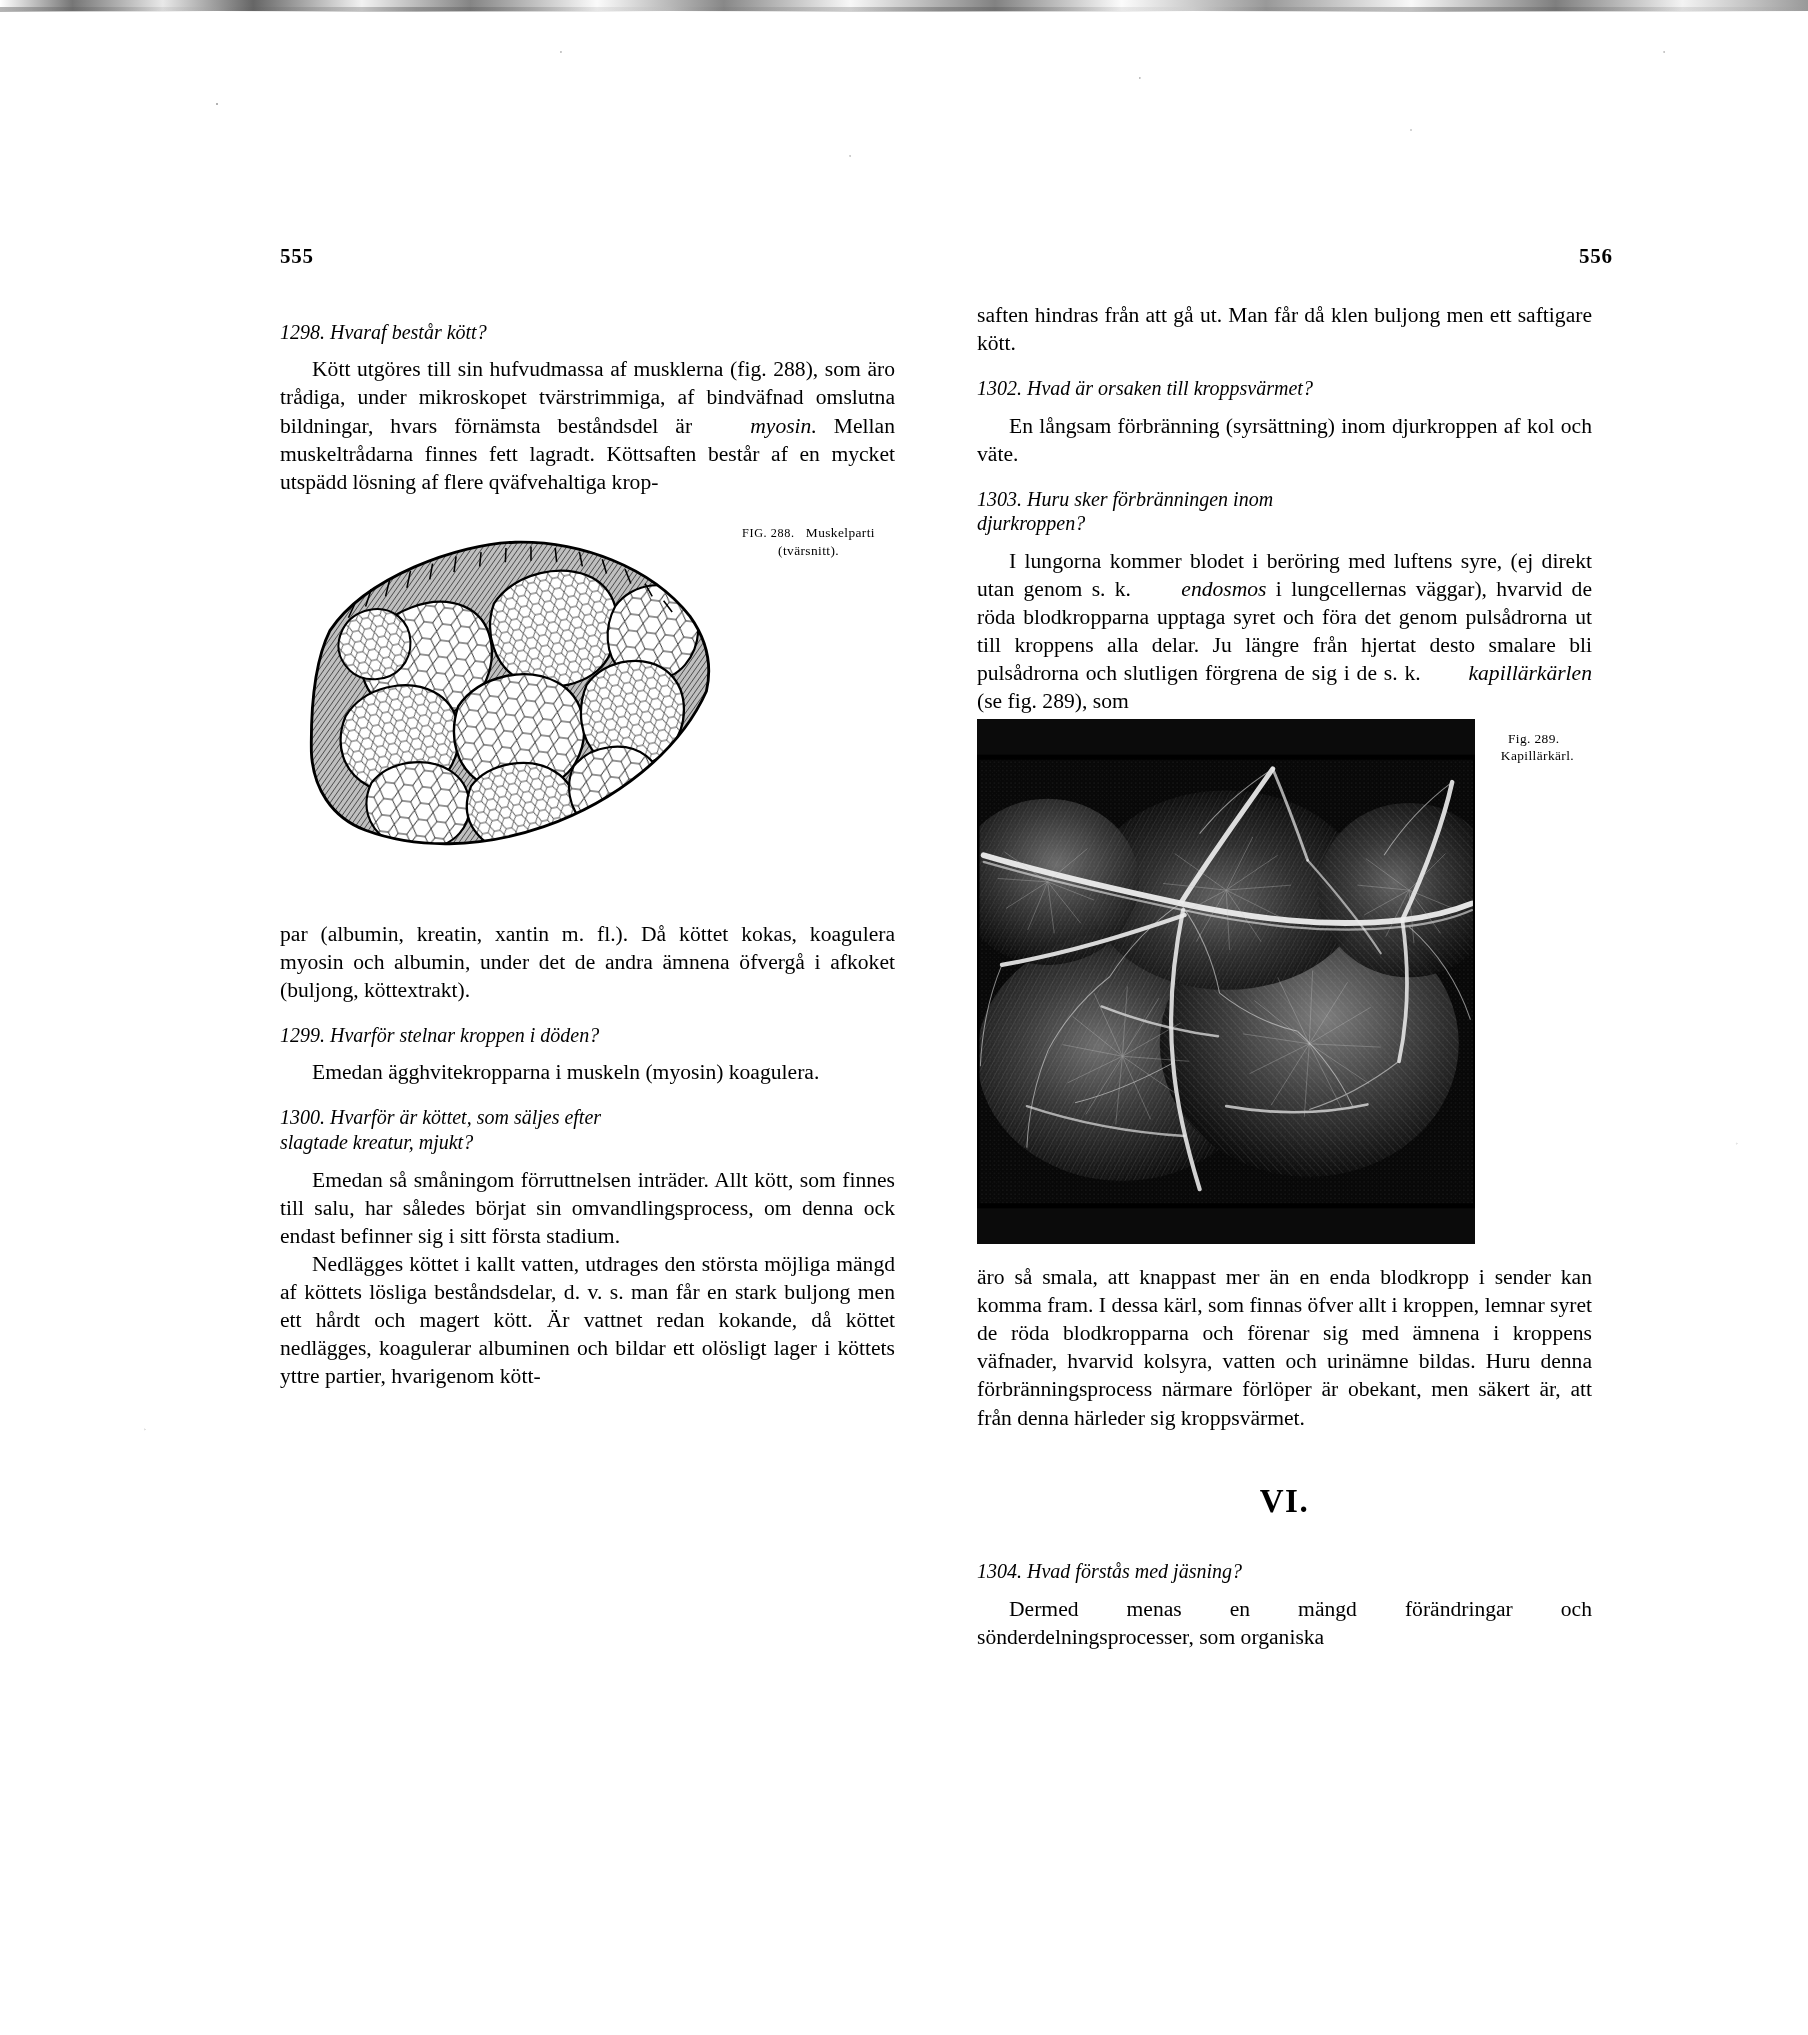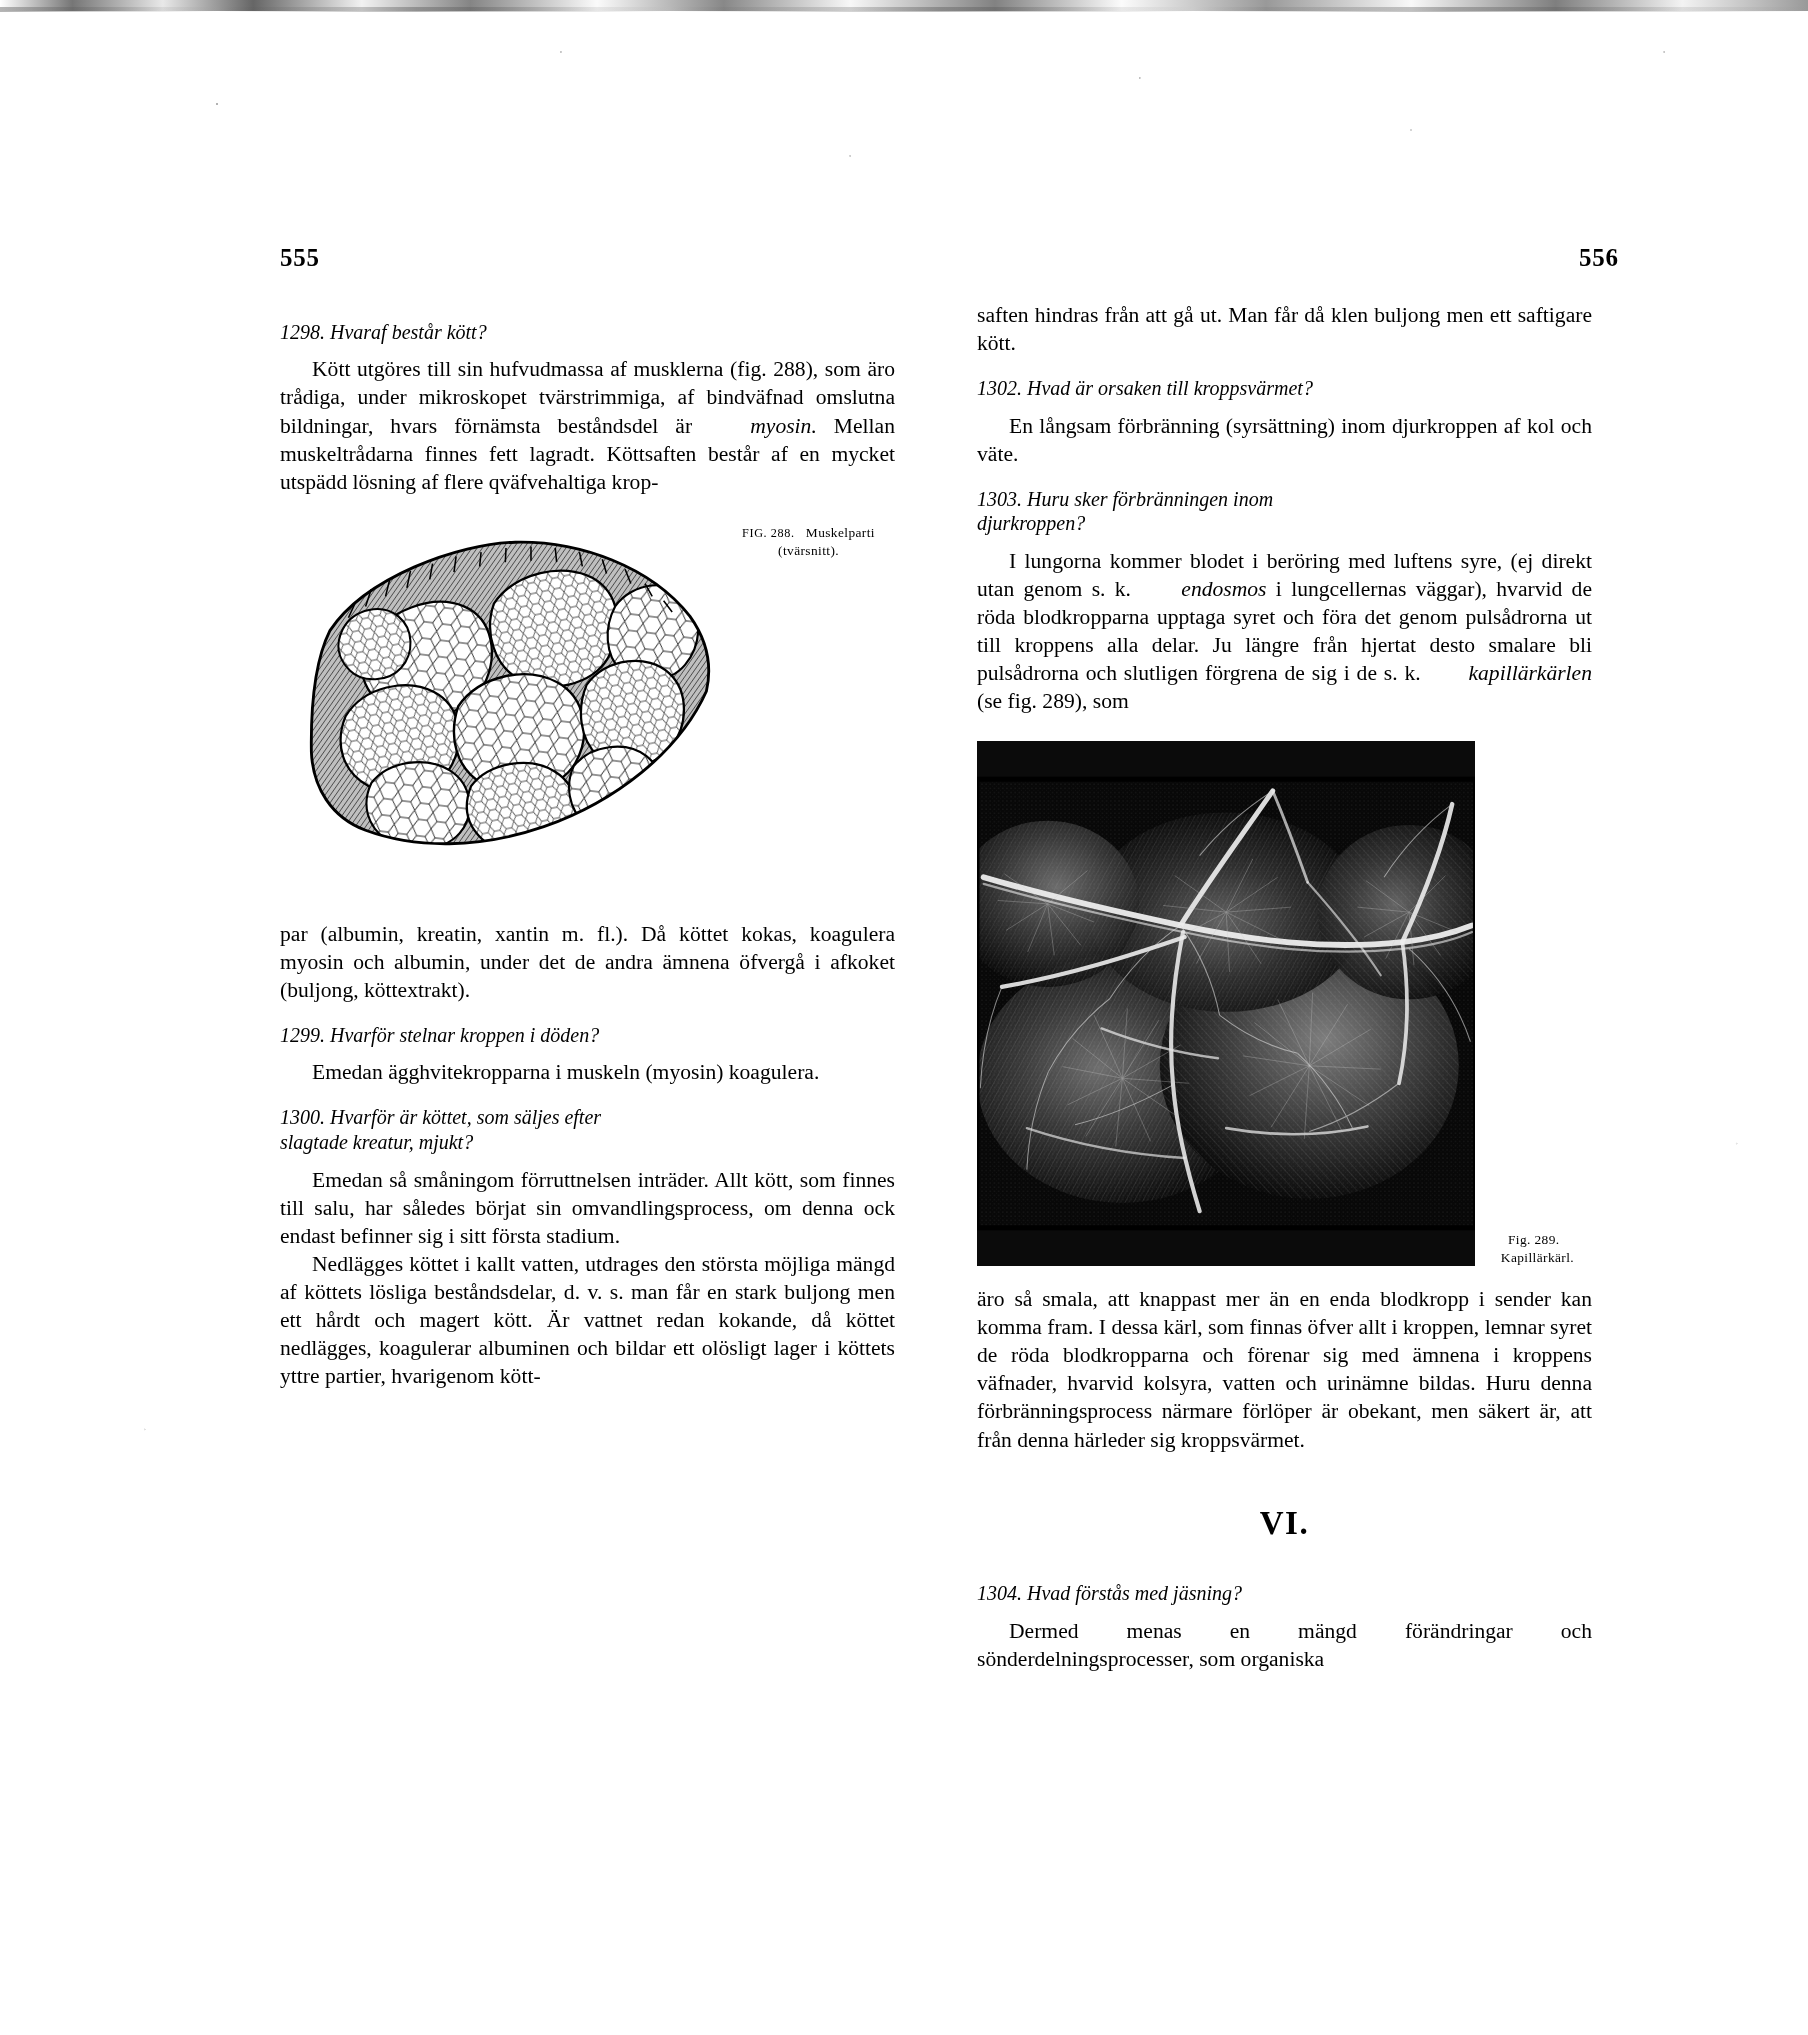--- a/index.html
+++ b/index.html
@@ -49,21 +49,21 @@
   .top-edge2{
     position:absolute;left:0;top:6.5px;width:100%;height:5.7px;
     background:linear-gradient(90deg,
       rgba(90,90,90,.45) 0%, rgba(255,255,255,0) 12%, rgba(80,80,80,.4) 23%,
       rgba(255,255,255,0) 37%, rgba(70,70,70,.35) 52%, rgba(255,255,255,0) 66%,
       rgba(85,85,85,.4) 80%, rgba(255,255,255,0) 100%);
   }
 
   .folio{
     position:absolute;
-    font-size:25px;
+    font-size:21px;
     letter-spacing:0.8px;
     font-weight:700;
     font-family:"Liberation Serif","DejaVu Serif",serif;
   }
   #folio-left{left:280px;top:244px;}
   #folio-right{left:1579px;top:244px;}
 
   .column{
     position:absolute;
     width:615px;
@@ -109,21 +109,21 @@
     margin-top:10.6px;
     font-variant:normal;
   }
   .figcap .smallcaps{font-size:12.2px;letter-spacing:0.6px;}
 
   
   .fig288-wrap{margin:18px 0 0 0;display:flex;justify-content:center;}
   .fig288{width:505px;height:383px;}
 
   
-  .fig289-wrap{margin:26px 0 0 0;display:flex;justify-content:center;align-items:flex-end;}
+  .fig289-wrap{margin:4px 0 0 0;display:flex;justify-content:center;}
   .fig289{
     width:582px;height:525px;
     background:#0b0b0b;
     position:relative;
     overflow:hidden;
   }
 </style>
 </head>
 <body>
 

